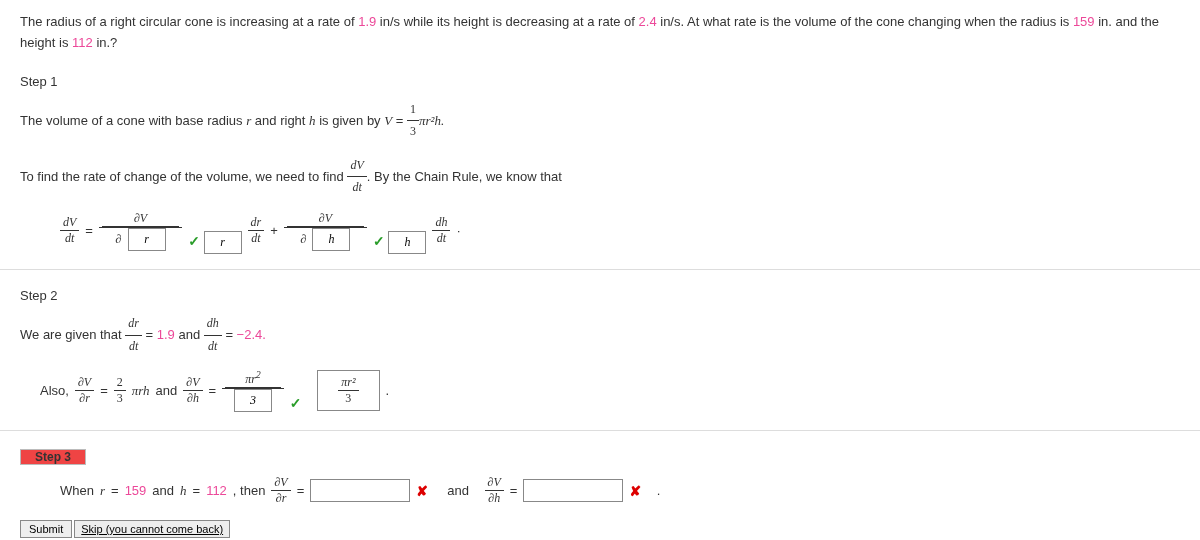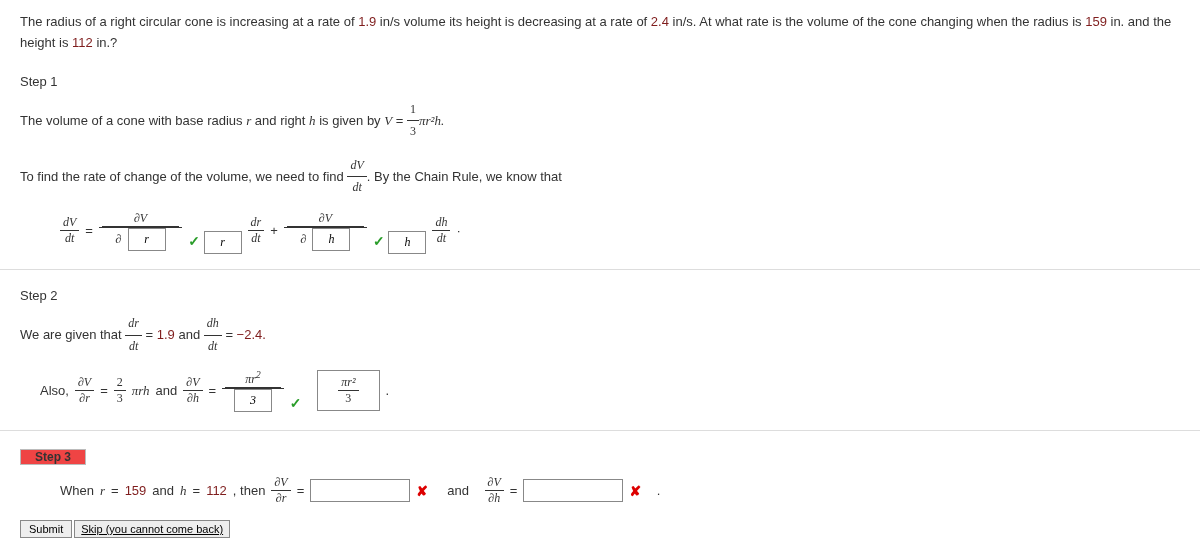--- a/index.html
+++ b/index.html
@@ -1,17 +1,17 @@
 <!DOCTYPE html>
 <html><head>
 <meta charset="utf-8">
 <style>
 body{font-family:Arial,Helvetica,sans-serif;font-size:13px;color:#333;margin:0;padding:12px 20px}
 .problem{margin-bottom:20px;line-height:1.6}
-.num{color:#7f1d1d}
+.num{color:#ec4899}
 .step-label{font-weight:normal;margin:16px 0 10px}
 .step-text{margin-bottom:12px;line-height:1.8}
 .math-i{font-style:italic;font-family:'Times New Roman',serif}
 .frac{display:inline-block;text-align:center;vertical-align:middle;font-family:'Times New Roman',serif}
 .frac .fn{display:block;border-bottom:1px solid #333;padding:0 3px;font-size:12px}
 .frac .fd{display:block;padding:0 3px;font-size:12px}
 .eq-row{margin:8px 0 8px 40px;display:flex;align-items:center;gap:6px}
 .inp{border:1px solid #888;padding:3px 4px;font-size:12px;text-align:center;font-family:'Times New Roman',serif;font-style:italic}
 .inp.sm{width:28px}
 .inp.md{width:90px}
@@ -24,21 +24,21 @@
 .step3-tab{display:inline-block;background:#ef4444;border:1px solid #bbb;padding:0 14px;font-weight:bold;font-size:12px}
 .btn{border:1px solid #888;background:#eee;padding:2px 8px;font-size:11px;margin-right:2px;cursor:pointer}
 .link-btn{border:1px solid #888;background:#eee;padding:2px 6px;font-size:11px;text-decoration:underline;cursor:pointer}
 .btn-row{margin-top:14px}
 .boxed-ans{border:1px solid #888;padding:4px 20px;font-family:'Times New Roman',serif;display:inline-block}
 </style>
 </head>
 <body>
 
 <div class="problem">
-  <span>The radius of a right circular cone is increasing at a rate of </span><span class="num">1.9</span><span> in/s volume its height is decreasing at a rate of </span><span class="num">2.4</span><span> in/s. At what rate is the volume of the cone changing when the radius is </span><span class="num">159</span><span> in. and the height is </span><span class="num">112</span><span> in.?</span>
+  <span>The radius of a right circular cone is increasing at a rate of </span><span class="num">1.9</span><span> in/s while its height is decreasing at a rate of </span><span class="num">2.4</span><span> in/s. At what rate is the volume of the cone changing when the radius is </span><span class="num">159</span><span> in. and the height is </span><span class="num">112</span><span> in.?</span>
 </div>
 
 <div class="step-label">Step 1</div>
 
 <div class="step-text">
   <span>The volume of a cone with base radius </span><span class="math-i">r</span><span> and right </span><span class="math-i">h</span><span> is given by </span><span class="math-i">V</span><span> = </span><span class="frac"><span class="fn">1</span><span class="fd">3</span></span><span class="math-i">πr²h.</span>
 </div>
 
 <div class="step-text">
   <span>To find the rate of change of the volume, we need to find </span><span class="frac"><span class="fn math-i">dV</span><span class="fd math-i">dt</span></span><span>. By the Chain Rule, we know that</span>

